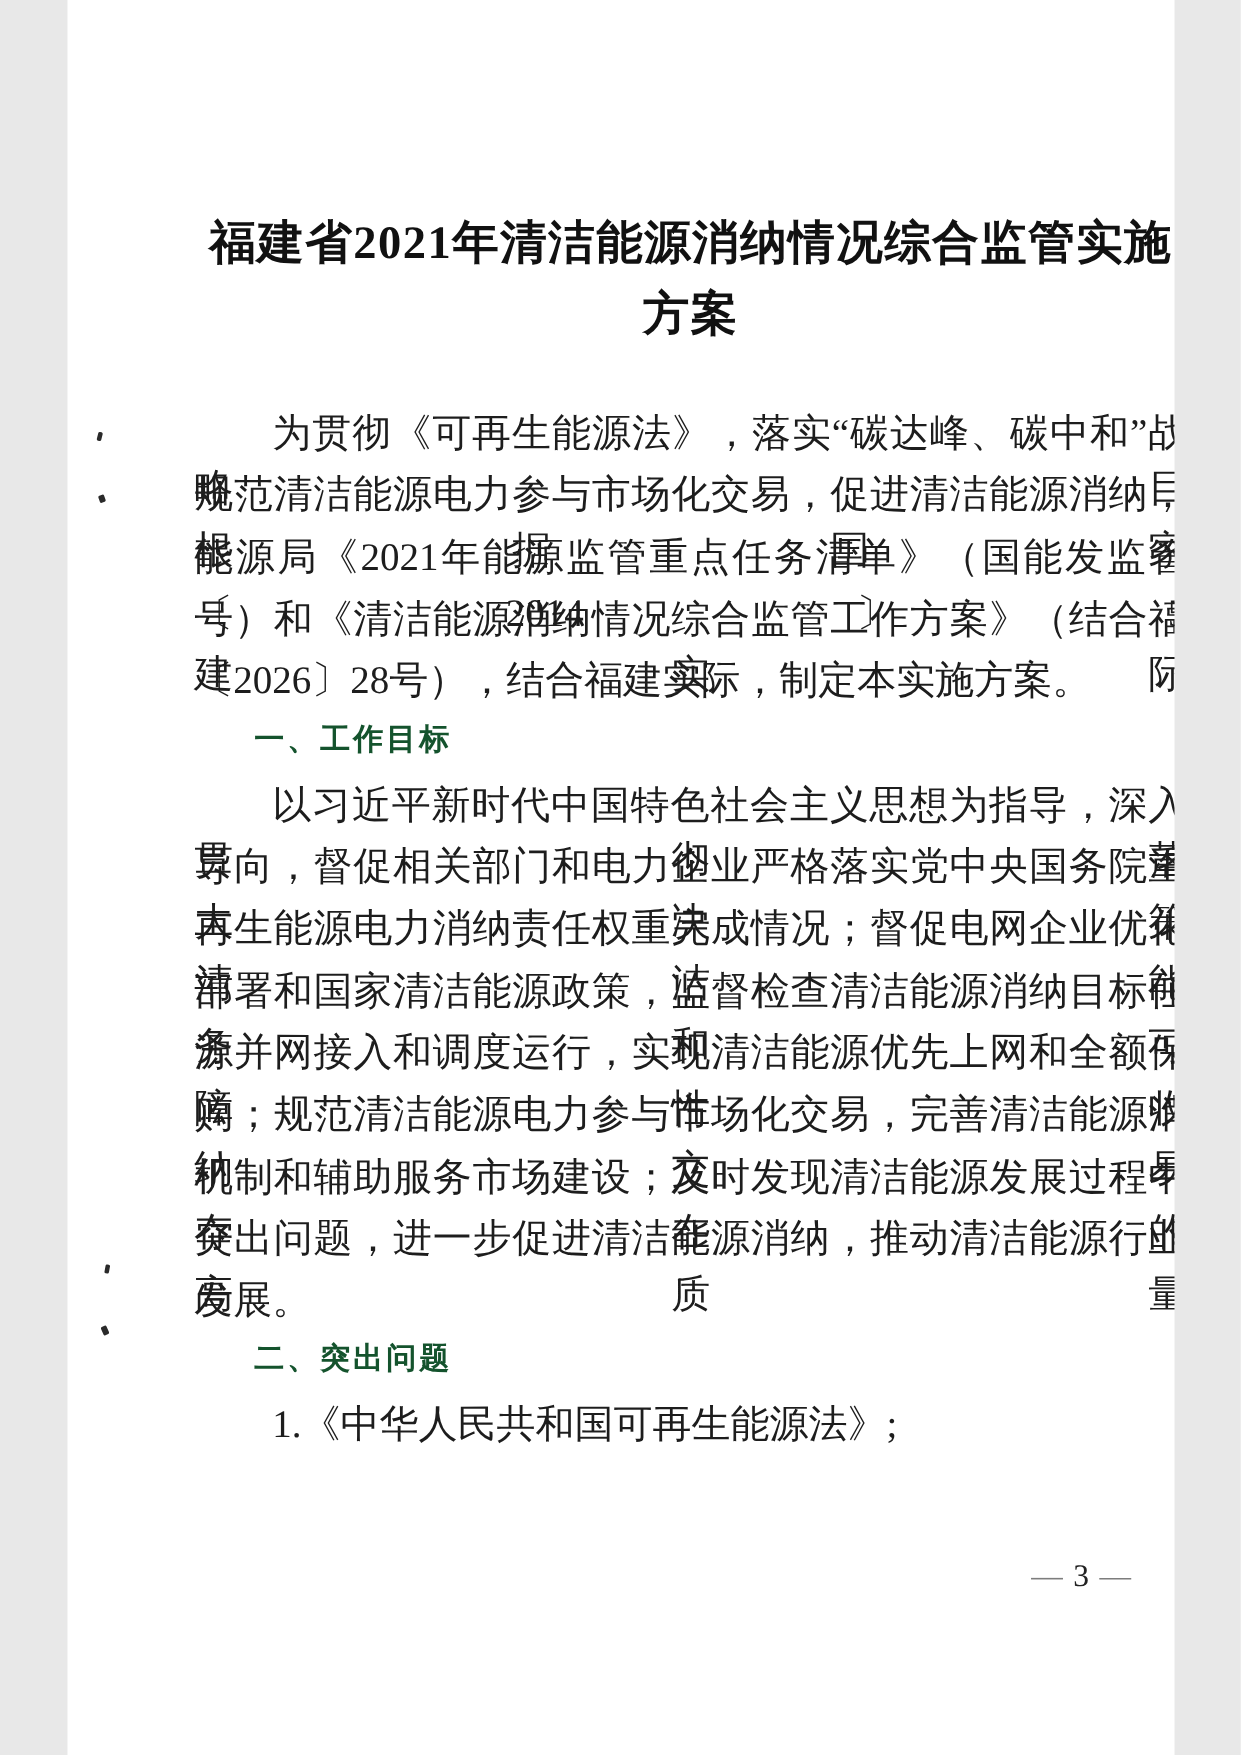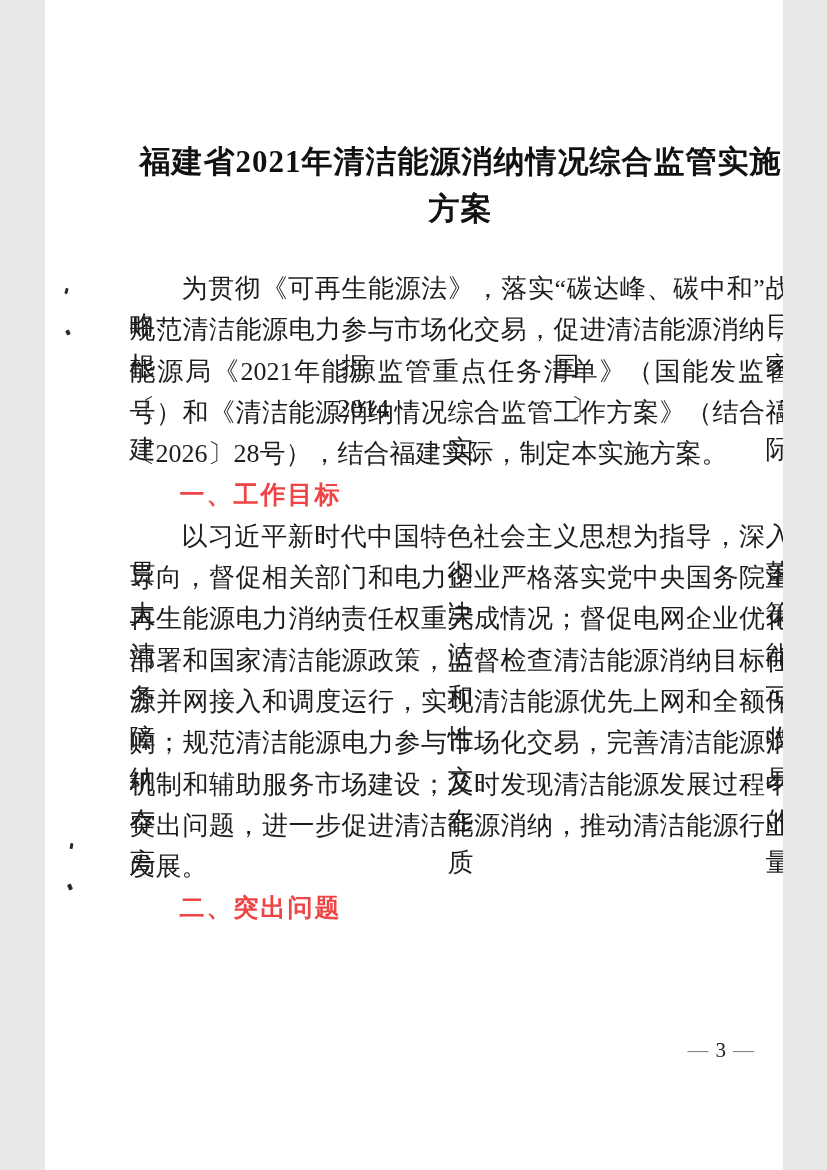--- a/index.html
+++ b/index.html
@@ -47,25 +47,25 @@
     white-space: nowrap;
     overflow: visible;
   }
   .just {
     white-space: normal;
     text-align: justify;
     text-align-last: justify;
   }
   .indent { text-indent: 2em; }
   .heading {
-    font-family: Liberation Sans, sans-serif;
+    font-family: Liberation Mono, monospace;
     font-weight: 700;
-    font-size: 25px;
+    font-size: 20px;
     letter-spacing: 2px;
-    color: #ef4444;
+    color: #14532d;
   }
   
   .page-footer {
     position: absolute;
     top: 1036px;
     left: 636px;
     font-size: 21px;
     line-height: 28px;
     white-space: nowrap;
   }
@@ -116,20 +116,21 @@
     <div class="line just">再生能源电力消纳责任权重完成情况；督促电网企业优化清洁能</div>
     <div class="line just">部署和国家清洁能源政策，监督检查清洁能源消纳目标任务和可</div>
     <div class="line just">源并网接入和调度运行，实现清洁能源优先上网和全额保障性收</div>
     <div class="line just">购；规范清洁能源电力参与市场化交易，完善清洁能源消纳交易</div>
     <div class="line just">机制和辅助服务市场建设；及时发现清洁能源发展过程中存在的</div>
     <div class="line just">突出问题，进一步促进清洁能源消纳，推动清洁能源行业高质量</div>
     <div class="line">发展。</div>
 
     <div class="line heading indent">二、突出问题</div>
 
+    <div class="line indent">1.《中华人民共和国可再生能源法》;</div>
 
   </div>
 
   <div class="page-footer">
     <span class="dash">—</span><span class="num">3</span><span class="dash">—</span>
   </div>
 
 </div>
 
 </body></html>

